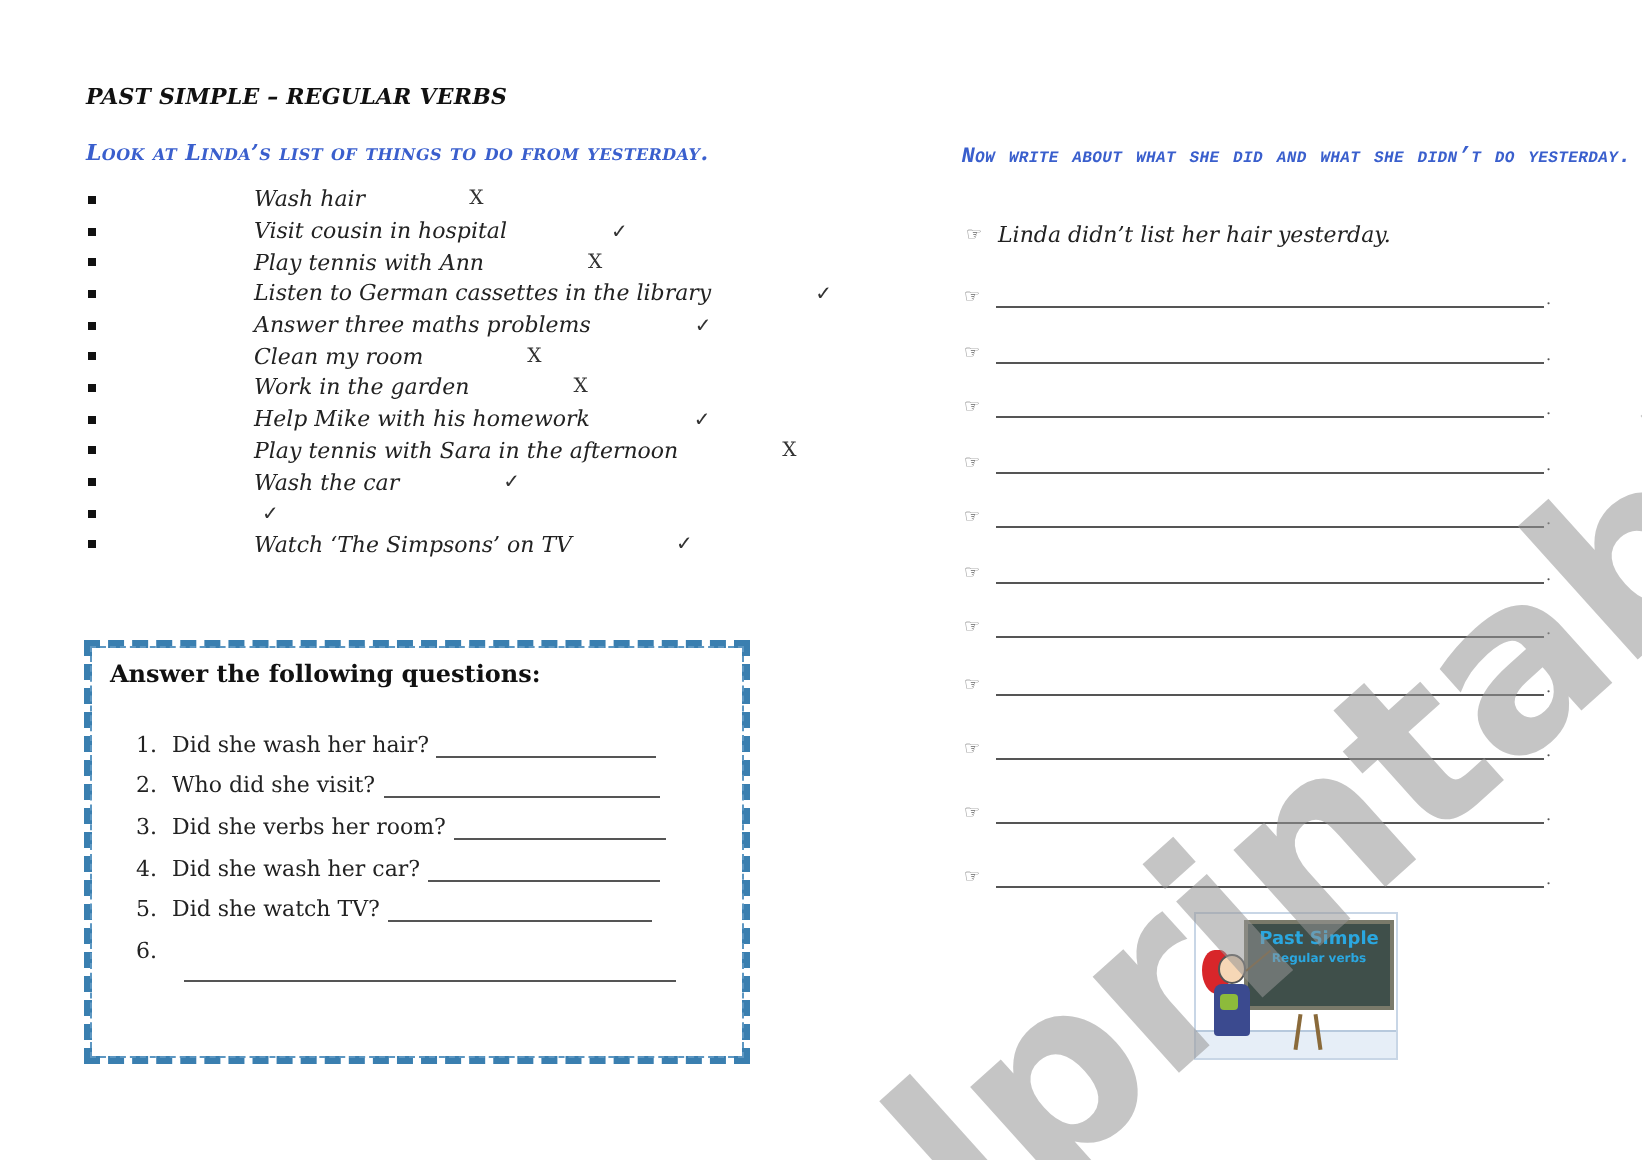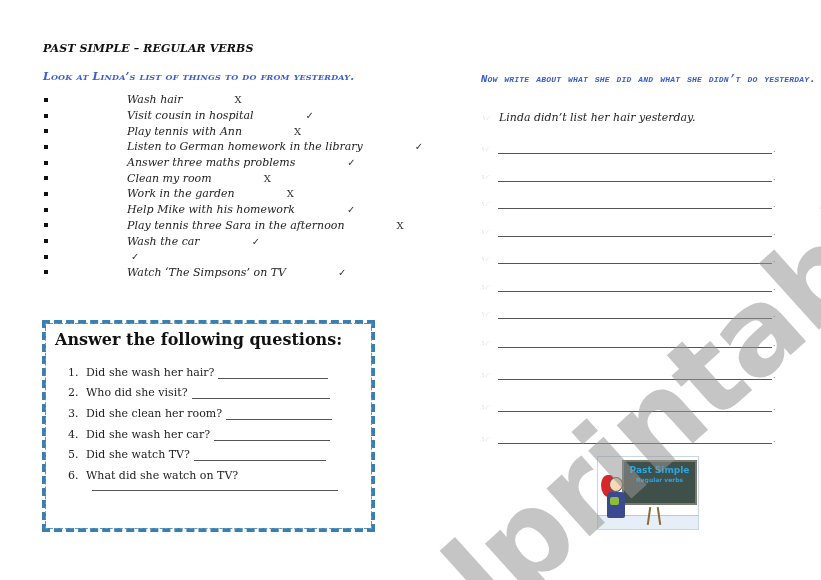--- a/index.html
+++ b/index.html
@@ -30,21 +30,21 @@
     .questions-box {
       position: absolute; left: 42px; top: 320px; width: 333px; height: 212px;
       border: 4px dashed #3a7fb0;
     }
     .questions-box::before {
       content: ""; position: absolute; left: -1px; top: -1px; right: -1px; bottom: -1px;
       border: 1px dashed #5d97c2; pointer-events: none;
     }
     .q-heading {
       position: absolute; left: 9px; top: 6px;
-      font-family: "DejaVu Serif", serif; font-weight: bold; font-size: 16px; color: #111;
+      font-family: "DejaVu Serif", serif; font-weight: bold; font-size: 12px; color: #111;
     }
     .q-list { position: absolute; left: 22px; top: 34px; width: 300px; list-style: none; }
     .q-item {
       height: 20.7px; display: flex; align-items: flex-end; white-space: nowrap;
       font-family: "DejaVu Serif", serif; font-size: 11px; color: #222;
     }
     .q-num { width: 18px; display: inline-block; }
     .q-blank { border-bottom: 1px solid #555; margin-left: 4px; height: 10px; flex-shrink: 0; }
     .q-answer-line {
       position: absolute; left: 46px; top: 166px; width: 246px; border-bottom: 1px solid #555;
@@ -111,21 +111,21 @@
       <span class="todo-text">Visit cousin in hospital</span>
       <span class="mark">✓</span>
     </li>
   <li class="todo-item">
       <span class="bullet"></span>
       <span class="todo-text">Play tennis with Ann</span>
       <span class="mark">X</span>
     </li>
   <li class="todo-item">
       <span class="bullet"></span>
-      <span class="todo-text">Listen to German homework in the library</span>
+      <span class="todo-text">Listen to German cassettes in the library</span>
       <span class="mark">✓</span>
     </li>
   <li class="todo-item">
       <span class="bullet"></span>
       <span class="todo-text">Answer three maths problems</span>
       <span class="mark">✓</span>
     </li>
   <li class="todo-item">
       <span class="bullet"></span>
       <span class="todo-text">Clean my room</span>
@@ -136,21 +136,21 @@
       <span class="todo-text">Work in the garden</span>
       <span class="mark">X</span>
     </li>
   <li class="todo-item">
       <span class="bullet"></span>
       <span class="todo-text">Help Mike with his homework</span>
       <span class="mark">✓</span>
     </li>
   <li class="todo-item">
       <span class="bullet"></span>
-      <span class="todo-text">Play tennis three Sara in the afternoon</span>
+      <span class="todo-text">Play tennis with Sara in the afternoon</span>
       <span class="mark">X</span>
     </li>
   <li class="todo-item">
       <span class="bullet"></span>
       <span class="todo-text">Wash the car</span>
       <span class="mark">✓</span>
     </li>
   <li class="todo-item">
       <span class="bullet"></span>
       <span class="mark">✓</span>
@@ -170,36 +170,35 @@
         <span>Did she wash her hair?</span>
         <span class="q-blank" style="width:110px"></span>
       </li>
     <li class="q-item">
         <span class="q-num">2.</span>
         <span>Who did she visit?</span>
         <span class="q-blank" style="width:138px"></span>
       </li>
     <li class="q-item">
         <span class="q-num">3.</span>
-        <span>Did she clean her room?</span>
+        <span>Did she verbs her room?</span>
         <span class="q-blank" style="width:106px"></span>
       </li>
     <li class="q-item">
         <span class="q-num">4.</span>
         <span>Did she wash her car?</span>
         <span class="q-blank" style="width:116px"></span>
       </li>
     <li class="q-item">
         <span class="q-num">5.</span>
         <span>Did she watch TV?</span>
         <span class="q-blank" style="width:132px"></span>
       </li>
     <li class="q-item">
         <span class="q-num">6.</span>
-        <span>What did she watch on TV?</span>
       </li>
   </ol>
   <div class="q-answer-line"></div>
 </div>
 
 <div class="section-heading right-heading">Now write about what she did and what she didn’t do yesterday.</div>
 
 <div class="example-line">
   <span class="hand-icon">☞</span>
   <span>Linda didn’t list her hair yesterday.</span>

